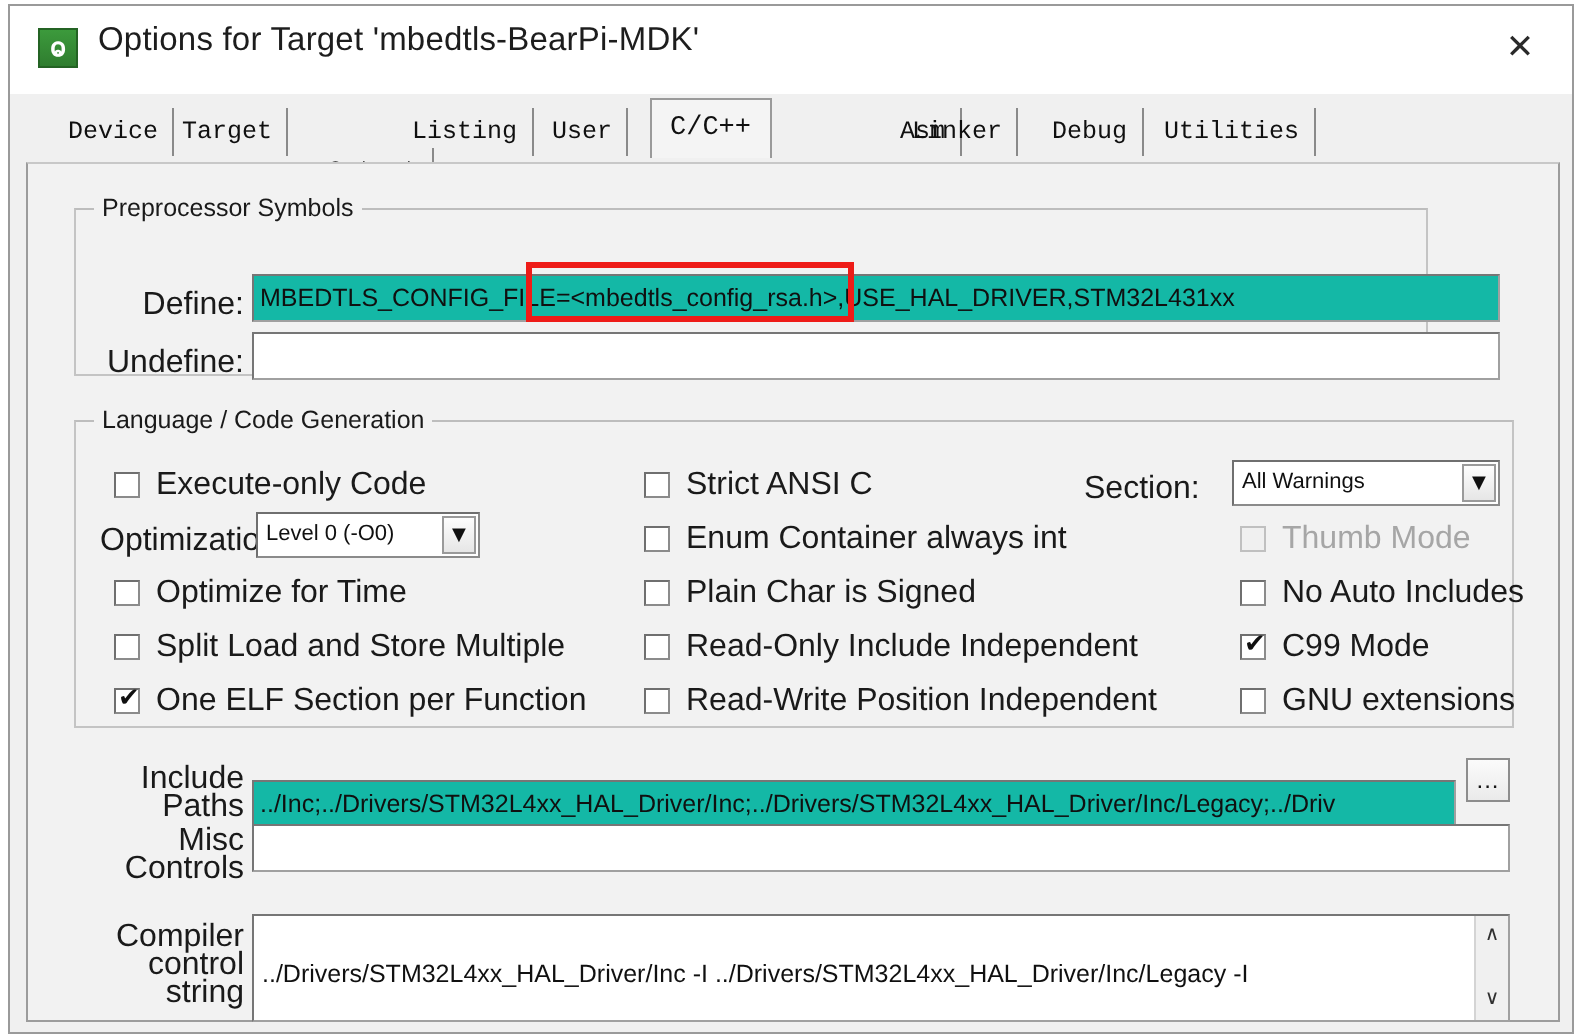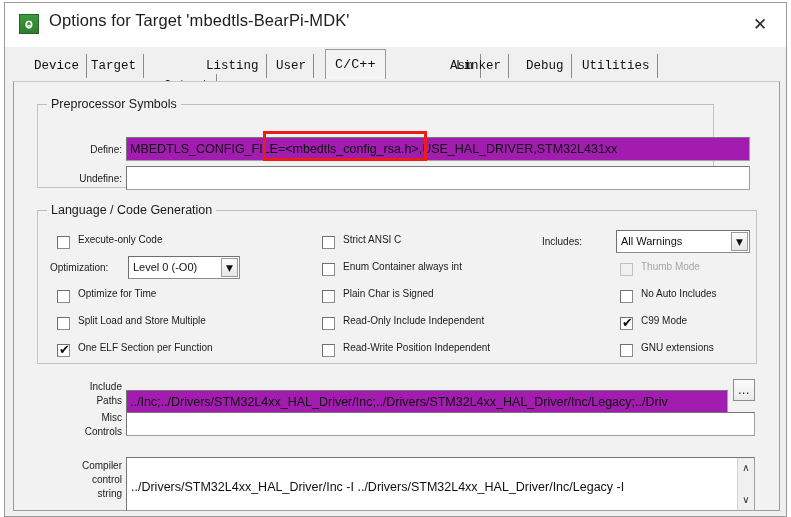--- a/index.html
+++ b/index.html
@@ -146,31 +146,31 @@
     padding: 0 4px;
     background: #f2f2f2;
     font-size: 12.5px;
     color: #1a1a1a;
     white-space: nowrap;
   }
 
   
   .lbl {
     position: absolute;
-    font-size: 10px;
+    font-size: 16px;
     color: #1a1a1a;
     white-space: nowrap;
   }
   .lbl.disabled { color: #a6a6a6; }
   .lbl.right { text-align: right; }
 
   
   .textfield {
     position: absolute;
-    background: #a21caf;
+    background: #14b8a6;
     border: 1px solid #a0a0a0;
     border-top-color: #767676;
     border-left-color: #767676;
     box-sizing: border-box;
     font-size: 12.5px;
     color: #101010;
     padding: 0 2px;
     line-height: normal;
     overflow: hidden;
     white-space: nowrap;
@@ -401,21 +401,21 @@
 
     <div class="cb" style="left:308px; top:208px;"></div>
     <div class="lbl" style="left:329px; top:206px;">Plain Char is Signed</div>
 
     <div class="cb" style="left:308px; top:235px;"></div>
     <div class="lbl" style="left:329px; top:233px;">Read-Only Include Independent</div>
 
     <div class="cb" style="left:308px; top:262px;"></div>
     <div class="lbl" style="left:329px; top:260px;">Read-Write Position Independent</div>
 
-    <div class="lbl" style="left:528px; top:154px;">Includes:</div>
+    <div class="lbl" style="left:528px; top:154px;">Section:</div>
     <div class="combo" style="left:602px; top:148px; width:134px; height:23px;">
       <span class="val">All Warnings</span>
       <span class="arrowbtn">
         <span class="car">▼</span>
       </span>
     </div>
 
     <div class="cb disabled" style="left:606px; top:181px;"></div>
     <div class="lbl disabled" style="left:627px; top:179px;">Thumb Mode</div>
 

